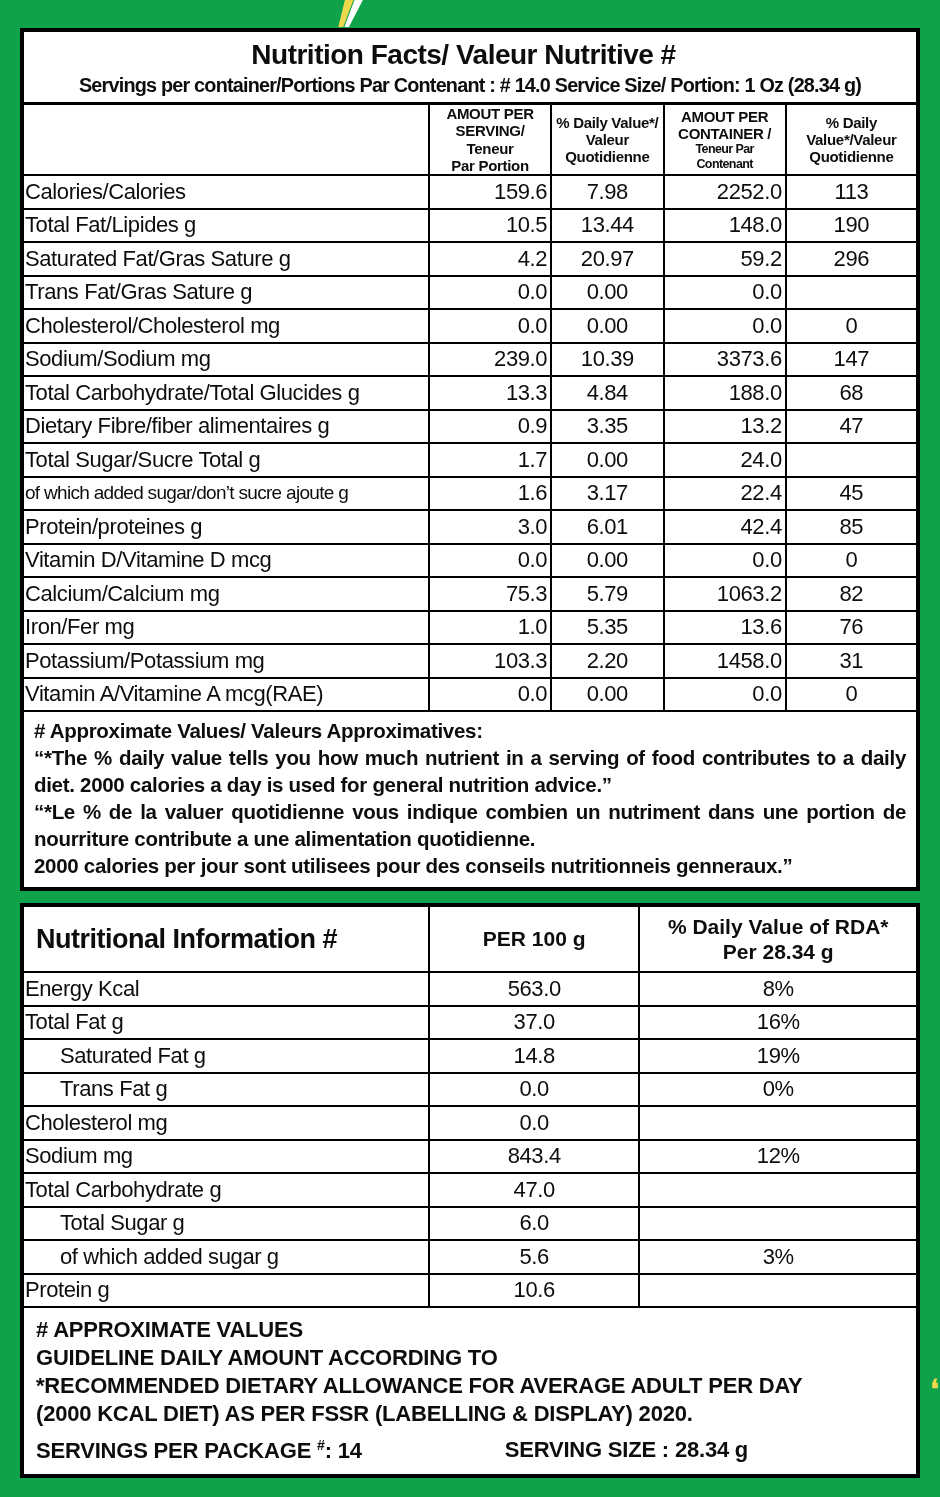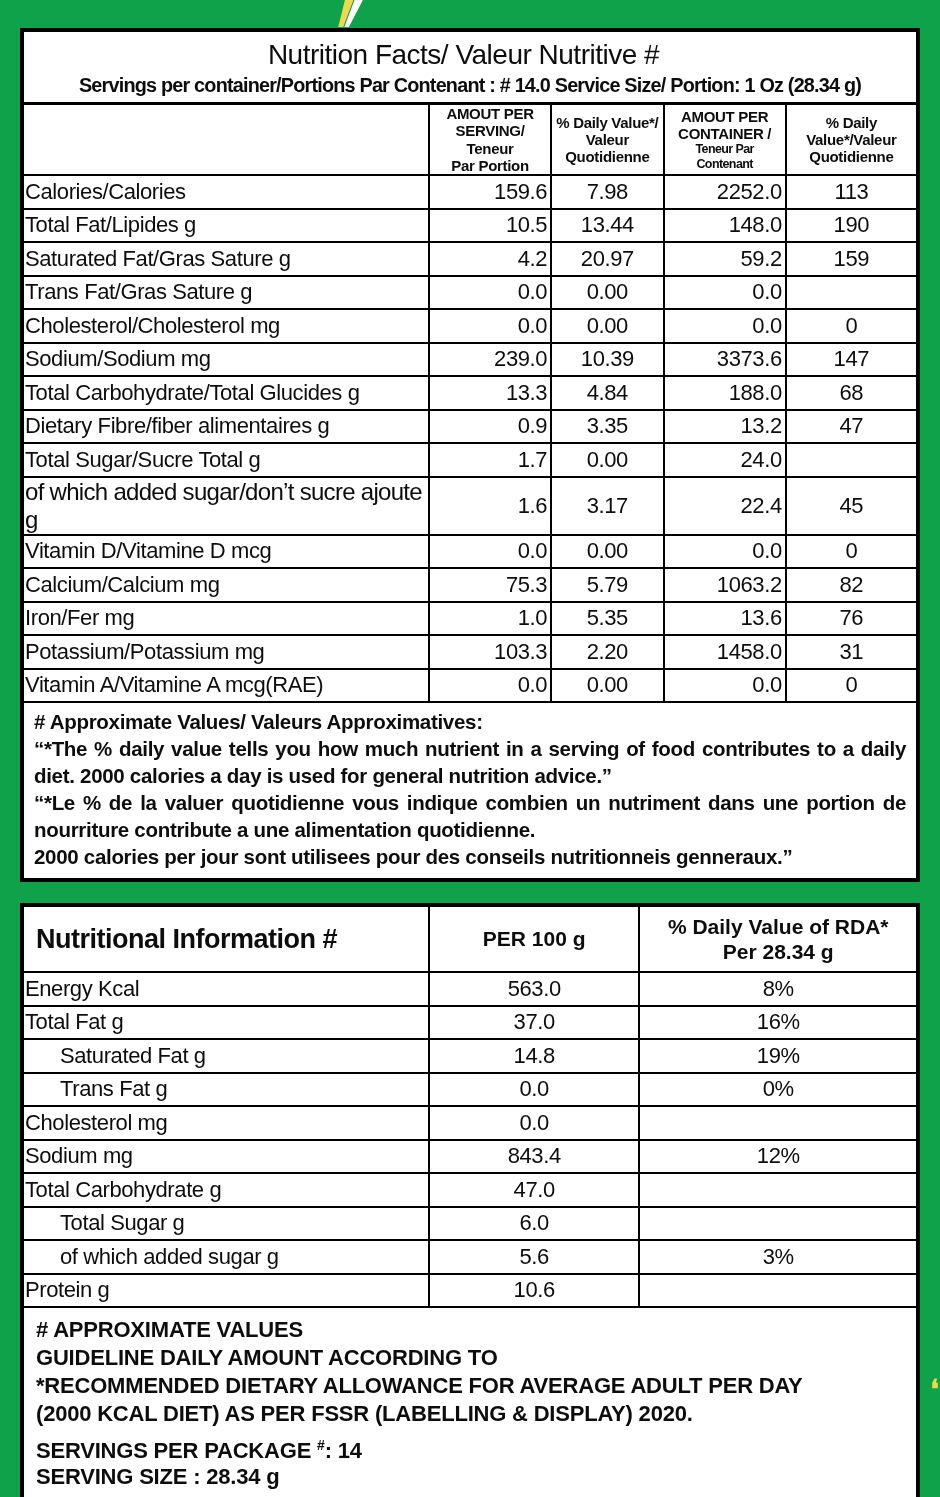--- a/index.html
+++ b/index.html
@@ -31,21 +31,21 @@
   .panel {
     position: absolute; left: 20px; width: 892px;
     background: #ffffff; border: 4px solid #000;
     box-sizing: content-box;
   }
   .panel1 { top: 28px; }
   .panel2 { top: 903px; }
 
   
   .nf-title {
-    text-align: center; font-weight: normal; font-size: 28px;
+    text-align: center; font-weight: bold; font-size: 28px;
     letter-spacing: -0.5px; padding: 7px 17px 2px 4px;
   }
   .servings-line {
     text-align: center; font-weight: bold; font-size: 20px;
     letter-spacing: -0.8px; padding: 1px 2px 5px 2px; white-space: nowrap;
     transform: scaleX(0.99); transform-origin: center;
   }
 
   
   .tbl-wrap1 { border-top: 3px solid #000; border-bottom: 2px solid #000; }
@@ -62,21 +62,21 @@
 
   .t1 th {
     font-size: 15px; font-weight: bold; text-align: center;
     vertical-align: middle; height: 56px; line-height: 1.15;
     white-space: pre-line; letter-spacing: -0.3px;
   }
   .t1 th .sub { display: block; font-size: 12.5px; letter-spacing: -0.6px; }
 
   .t1 td, .t2 td { height: 31.5px; font-size: 22px; letter-spacing: -0.4px; vertical-align: middle; }
   td.lbl { text-align: left; padding-left: 1px; }
-  td.lbl.small { font-size: 24px; letter-spacing: -0.7px; }
+  td.lbl.small { font-size: 19px; letter-spacing: -0.7px; }
   td.lbl.indent { padding-left: 36px; }
   td.num { font-weight: normal; }
   td.r { text-align: right; padding-right: 3px; }
   td.c { text-align: center; }
 
   
   .t2 col.c-label { width: 45.4%; }
   .t2 col.c1 { width: 23.6%; }
   .t2 col.c2 { width: 31.0%; }
   .t2 th { vertical-align: middle; height: 64px; }
@@ -86,21 +86,21 @@
   }
   .t2 th.t2-col { text-align: center; font-size: 21px; font-weight: bold; white-space: pre-line; line-height: 1.2; }
 
   
   .footnote1 { padding: 5px 10px 8px 10px; font-weight: bold; font-size: 20.5px; letter-spacing: -0.3px; }
   .footnote1 p { margin: 0; line-height: 1.32; }
   .footnote1 p.justify { text-align: justify; }
 
   .footnote2 { padding: 8px 12px 10px 12px; font-weight: bold; font-size: 22px; letter-spacing: -0.2px; border-radius: 18px; }
   .footnote2 p { margin: 0; line-height: 1.27; }
-  .servings-row { display: flex; margin-top: 9px; flex-direction: column; }
+  .servings-row { display: flex; margin-top: 9px; }
   .servings-row .left { width: 54%; }
   .servings-row sup { font-size: 14px; }
 </style>
 </head>
 <body>
 
 <div class="flash">
   <div class="bolt-yellow"></div>
   <div class="bolt-white"></div>
 </div>
@@ -149,21 +149,21 @@
             <td class="num r">10.5</td>
             <td class="num c">13.44</td>
             <td class="num r">148.0</td>
             <td class="num c">190</td>
           </tr>
           <tr>
             <td class="lbl">Saturated Fat/Gras Sature g</td>
             <td class="num r">4.2</td>
             <td class="num c">20.97</td>
             <td class="num r">59.2</td>
-            <td class="num c">159</td>
+            <td class="num c">296</td>
           </tr>
           <tr>
             <td class="lbl">Trans Fat/Gras Sature g</td>
             <td class="num r">0.0</td>
             <td class="num c">0.00</td>
             <td class="num r">0.0</td>
             <td class="num c"></td>
           </tr>
           <tr>
             <td class="lbl">Cholesterol/Cholesterol mg</td>
@@ -199,20 +199,27 @@
             <td class="num c">0.00</td>
             <td class="num r">24.0</td>
             <td class="num c"></td>
           </tr>
           <tr>
             <td class="lbl small">of which added sugar/don’t sucre ajoute g</td>
             <td class="num r">1.6</td>
             <td class="num c">3.17</td>
             <td class="num r">22.4</td>
             <td class="num c">45</td>
+          </tr>
+          <tr>
+            <td class="lbl">Protein/proteines g</td>
+            <td class="num r">3.0</td>
+            <td class="num c">6.01</td>
+            <td class="num r">42.4</td>
+            <td class="num c">85</td>
           </tr>
           <tr>
             <td class="lbl">Vitamin D/Vitamine D mcg</td>
             <td class="num r">0.0</td>
             <td class="num c">0.00</td>
             <td class="num r">0.0</td>
             <td class="num c">0</td>
           </tr>
           <tr>
             <td class="lbl">Calcium/Calcium mg</td>

